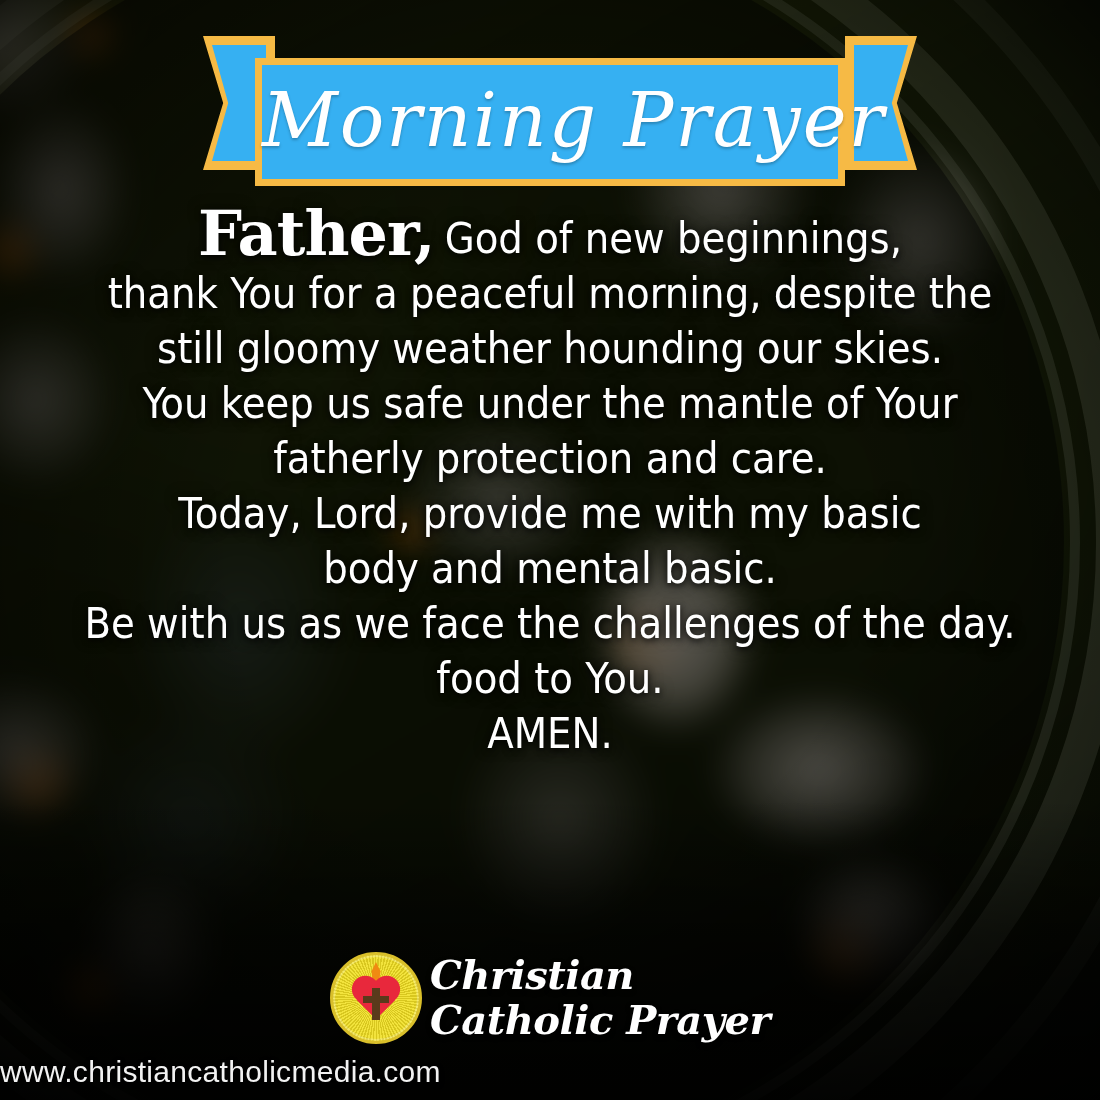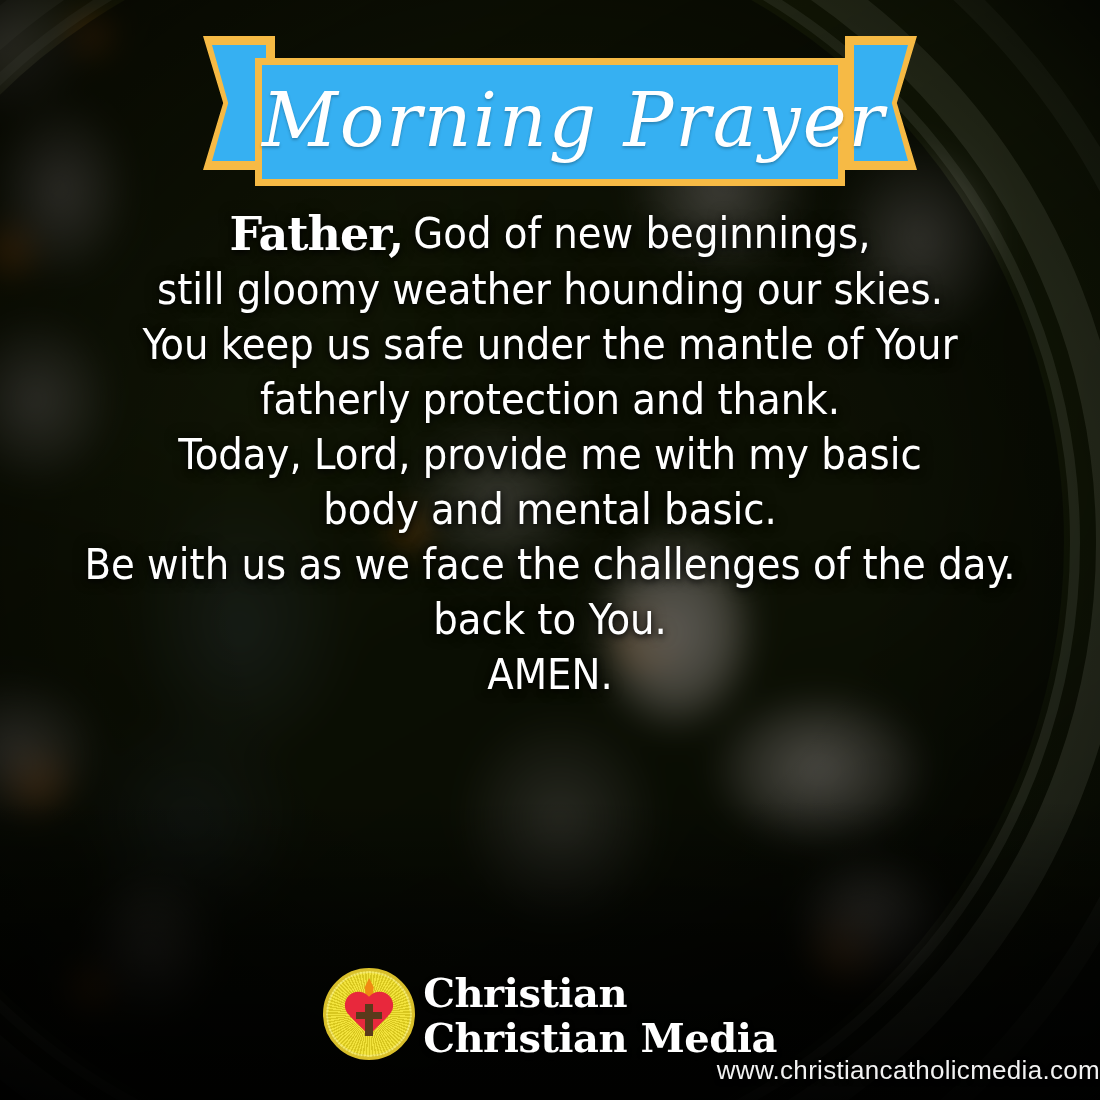--- a/index.html
+++ b/index.html
@@ -122,30 +122,30 @@
     color:#ffffff;
     font-family:"DejaVu Sans Condensed","DejaVu Sans", sans-serif;
     font-size:43px;
     line-height:55px;
     text-shadow:0 2px 6px rgba(0,0,0,.85), 0 0 14px rgba(0,0,0,.6);
   }
   #prayer .ln{display:block;white-space:nowrap;}
   #prayer .father{
     font-family:"DejaVu Serif","Liberation Serif",serif;
     font-weight:bold;
-    font-size:46px;
+    font-size:62px;
     letter-spacing:-1px;
     vertical-align:-2px;
     padding-right:10px;
   }
 
   
   #logo{
     position:absolute;left:0;right:0;top:952px;height:108px;
-    display:flex;align-items:flex-end;justify-content:center;gap:8px;
+    display:flex;align-items:flex-start;justify-content:center;gap:8px;font-style:italic;
   }
   #logo-mark{position:relative;width:92px;height:92px;flex:0 0 auto;}
   #logo-mark .disc{
     position:absolute;inset:0;border-radius:50%;
     background:
       repeating-conic-gradient(from 0deg,
         #f2e33c 0deg 2.2deg, #d8c71f 2.2deg 4.4deg);
     border:3px solid #d9bf2a;
     box-shadow:inset 0 0 0 2px rgba(255,255,255,.25);
   }
@@ -182,23 +182,23 @@
     font-weight:bold;
     color:#ffffff;
     font-size:40px;line-height:45px;
     letter-spacing:-.5px;
     text-shadow:0 2px 5px rgba(0,0,0,.8);
   }
   #logo-words span{display:block;}
 
   #site-url{
     position:absolute;left:0;right:0;top:1055px;
-    text-align:right;
+    text-align:left;
     font-family:"Liberation Sans","DejaVu Sans",sans-serif;
-    font-size:26px;color:#f2f2f2;
+    font-size:30px;color:#f2f2f2;
     letter-spacing:.3px;
     text-shadow:0 2px 5px rgba(0,0,0,.85);
   }
 </style>
 </head>
 <body>
 
 <div id="card">
 
   <div id="photo"></div>
@@ -217,38 +217,39 @@
     <div class="tail" id="tail-right">
       <div class="inner"></div>
     </div>
     <div id="banner-plate">
       <div id="banner-title">Morning Prayer</div>
     </div>
   </div>
 
   <div id="prayer">
     <span class="ln"><span class="father">Father,</span><span>God of new beginnings,</span></span>
+    <span class="ln">thank You for a peaceful morning, despite the</span>
     <span class="ln">still gloomy weather hounding our skies.</span>
     <span class="ln">You keep us safe under the mantle of Your</span>
-    <span class="ln">fatherly protection and thank.</span>
+    <span class="ln">fatherly protection and care.</span>
     <span class="ln">Today, Lord, provide me with my basic</span>
     <span class="ln">body and mental basic.</span>
     <span class="ln">Be with us as we face the challenges of the day.</span>
-    <span class="ln">back to You.</span>
+    <span class="ln">food to You.</span>
     <span class="ln">AMEN.</span>
   </div>
 
   <div id="logo">
     <div id="logo-mark">
       <div class="disc"></div>
       <div class="flame"></div>
       <div class="heart"></div>
       <div class="cross"></div>
     </div>
     <div id="logo-words">
       <span>Christian</span>
-      <span>Christian Media</span>
+      <span>Catholic Prayer</span>
     </div>
   </div>
 
   <div id="site-url">www.christiancatholicmedia.com</div>
 
 </div>
 
 </body></html>

